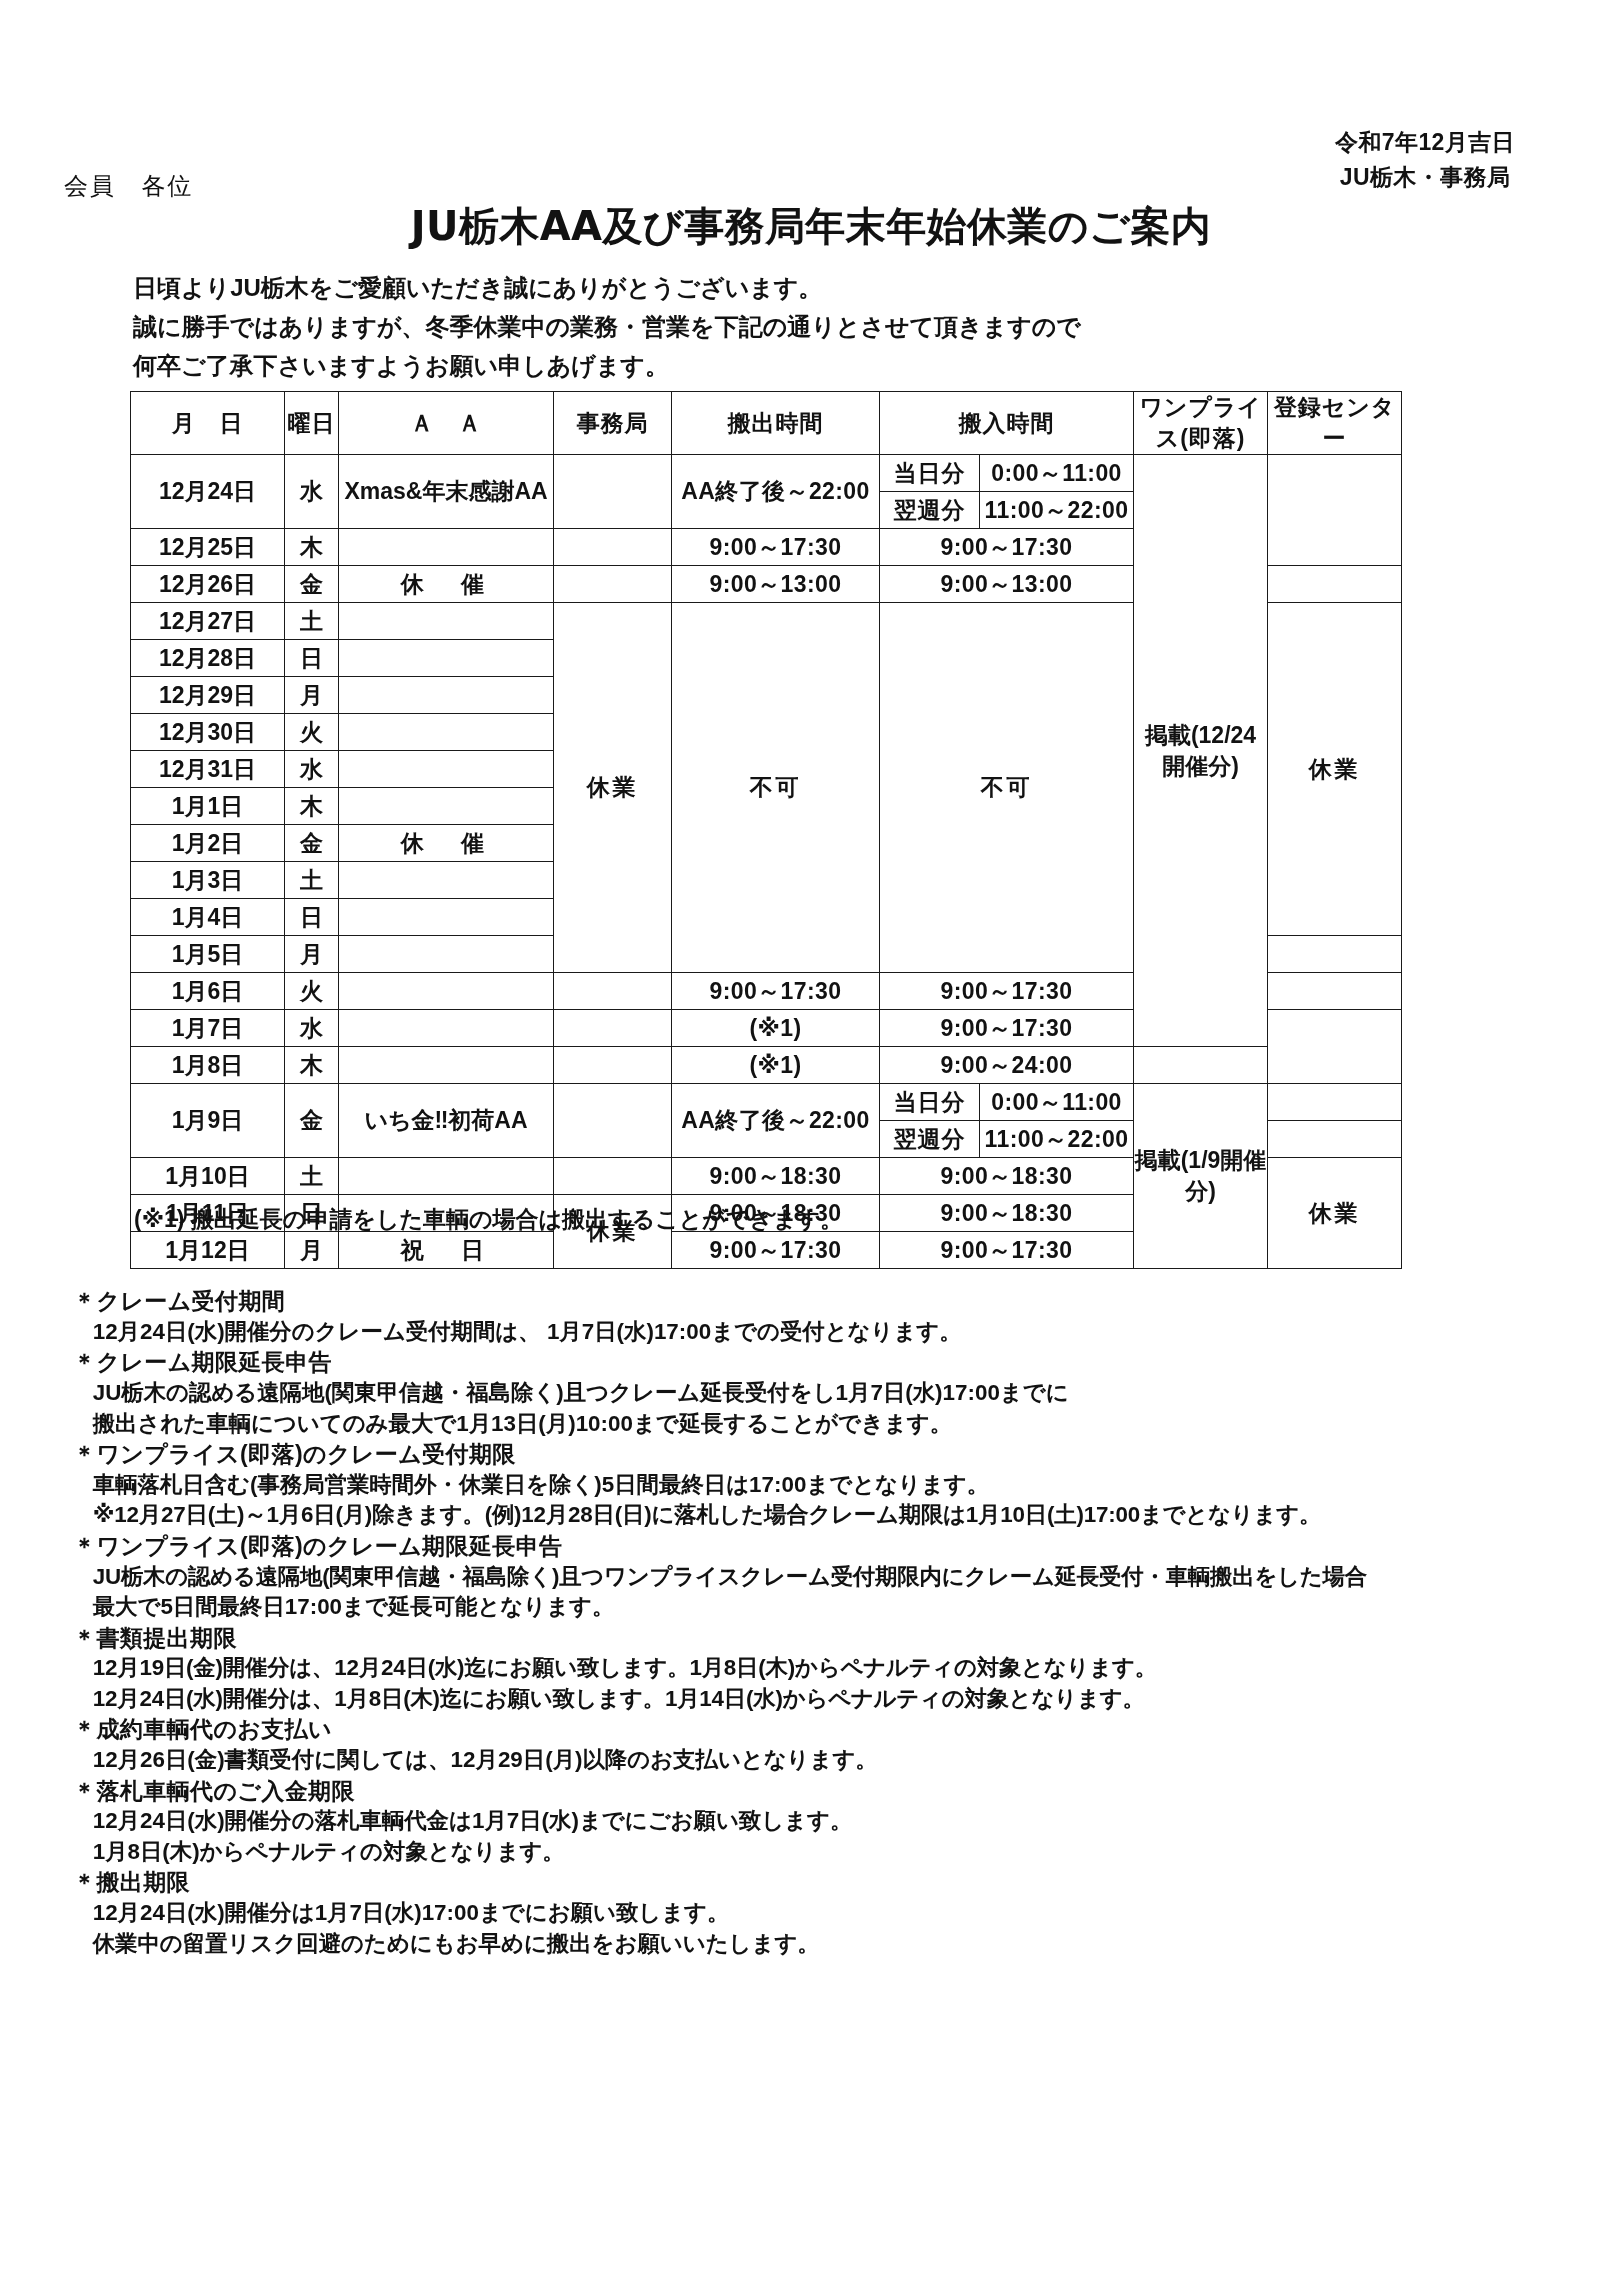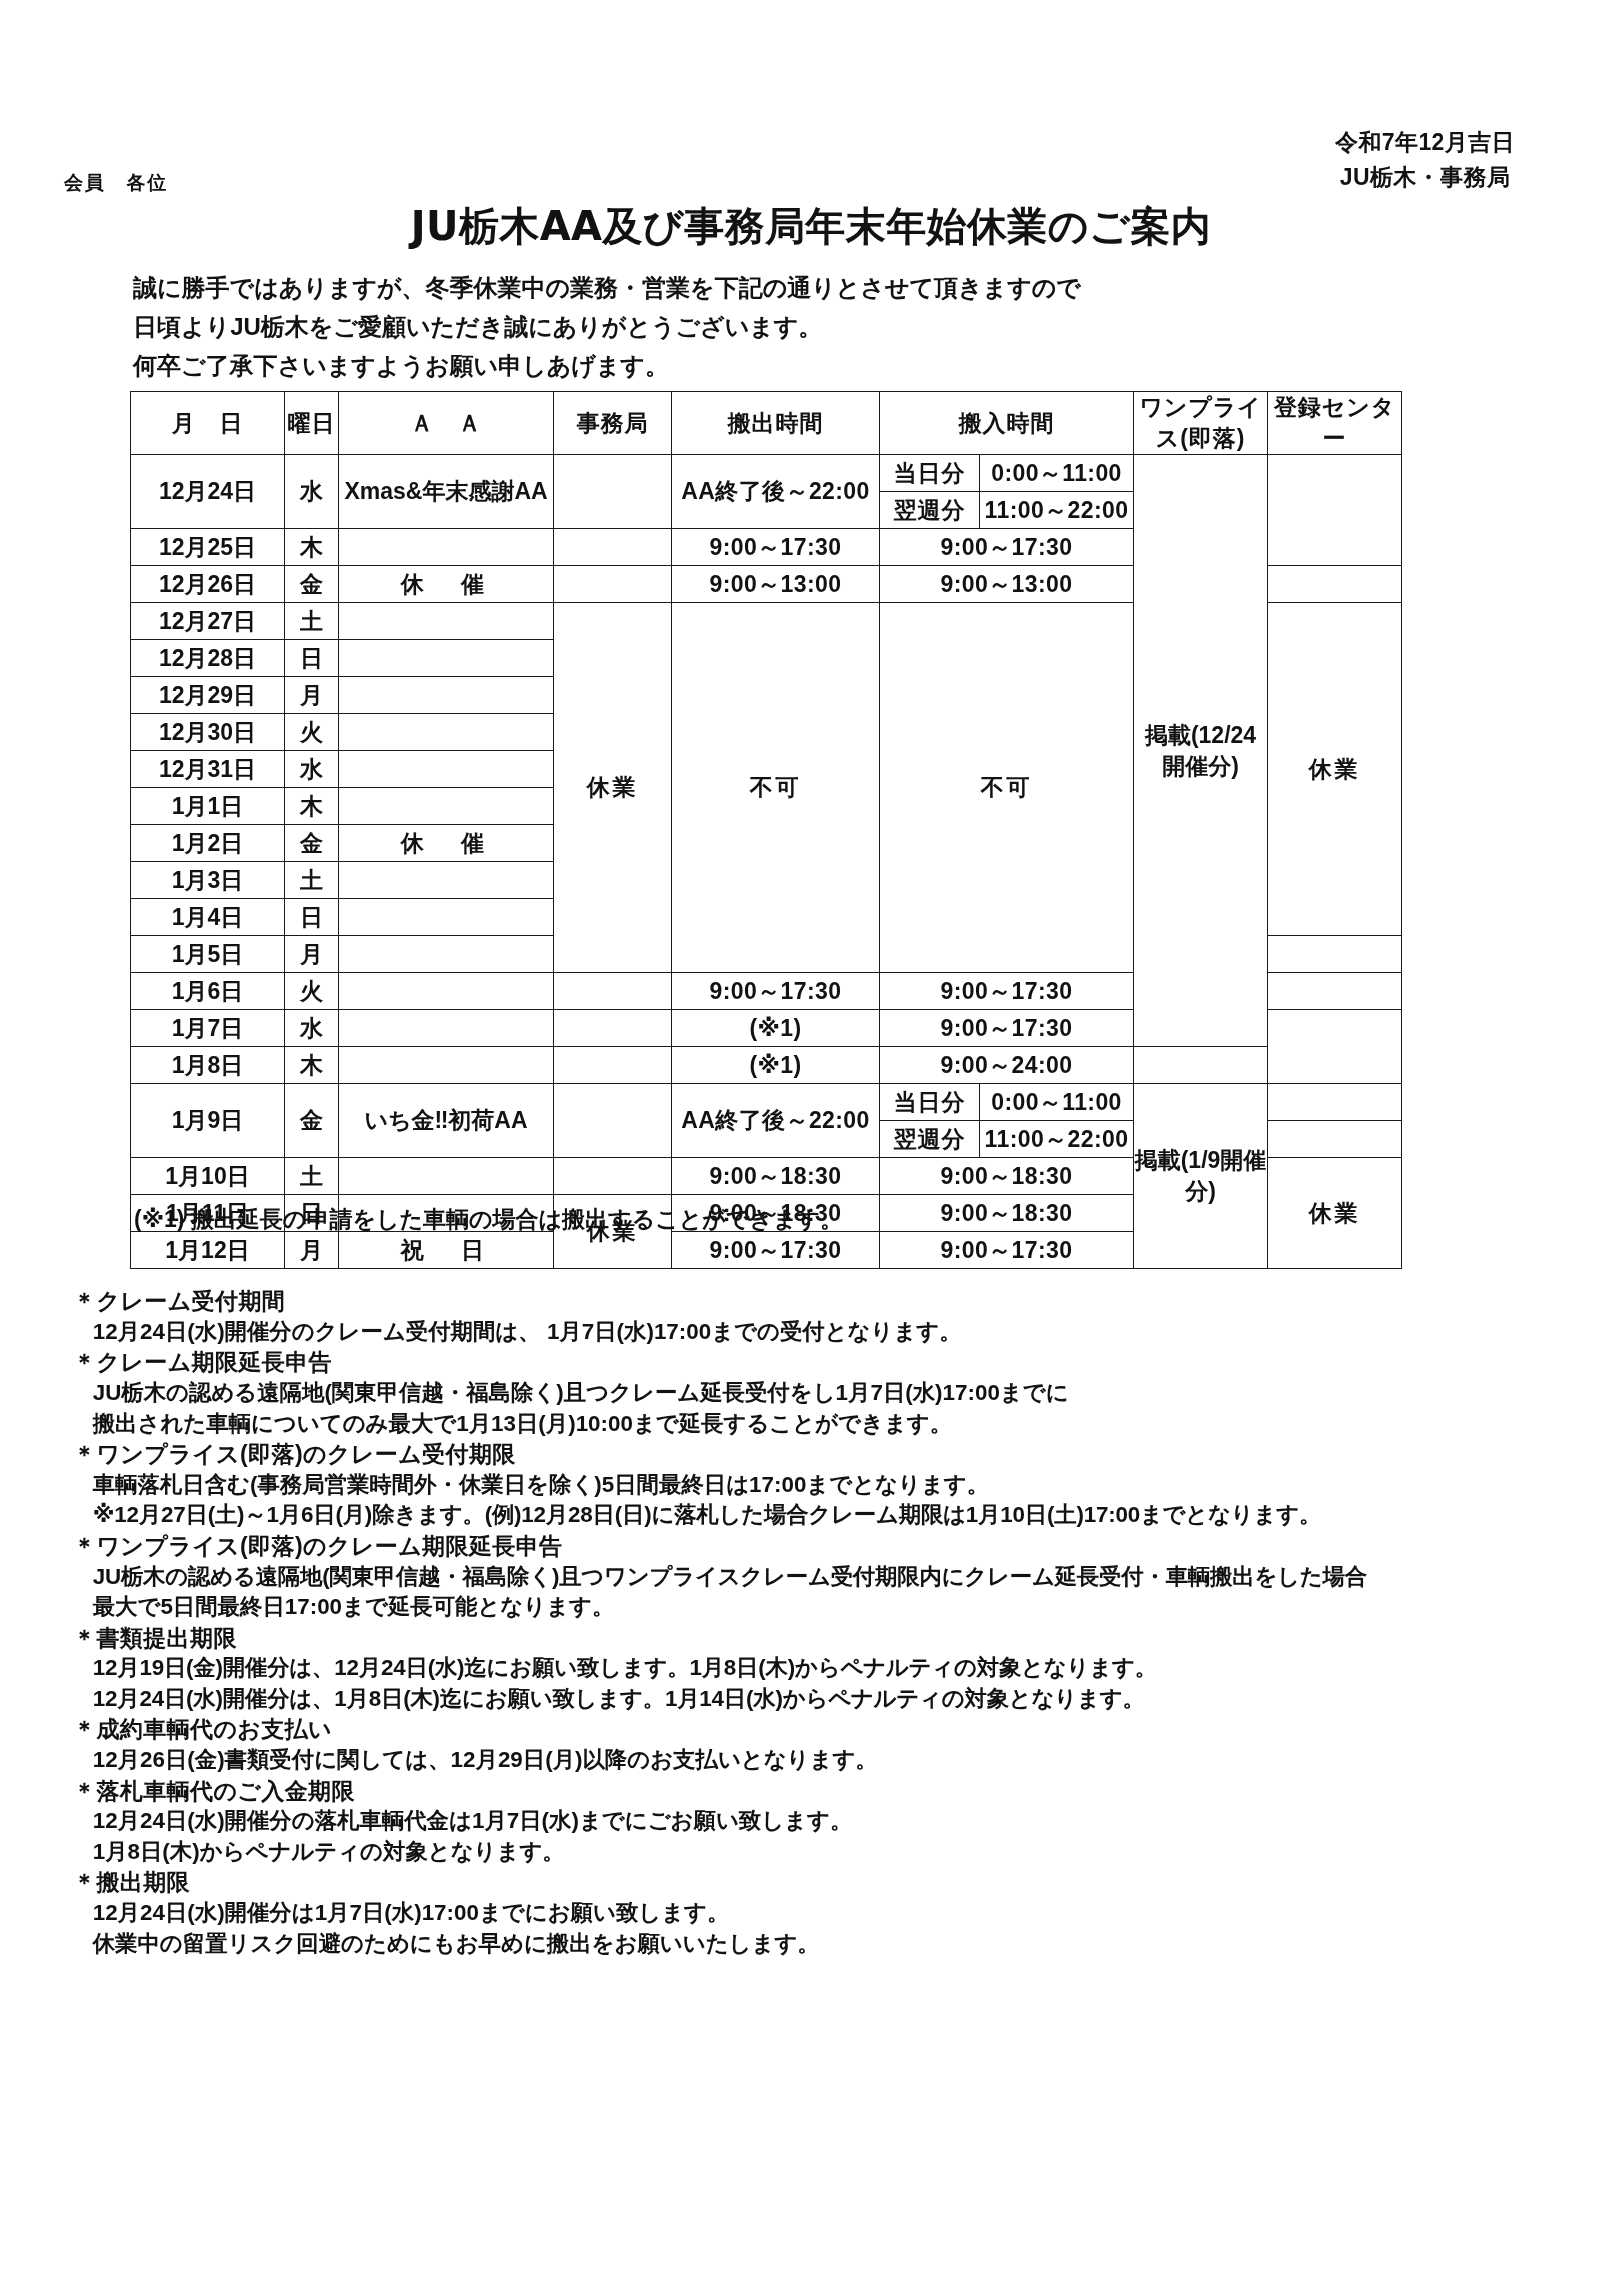--- a/index.html
+++ b/index.html
@@ -32,22 +32,22 @@
     text-align: center;
     font-size: 23px;
     line-height: 1.5;
     font-weight: 700;
     letter-spacing: 0.4px;
   }
   .addressee {
     position: absolute;
     top: 170px;
     left: 64px;
-    font-size: 19px;
-    font-weight: 700;
+    font-size: 24px;
+    font-weight: 400;
     letter-spacing: 1.8px;
   }
   .doc-title {
     position: absolute;
     top: 199px;
     left: 0;
     width: 1622px;
     text-align: center;
     font-size: 40px;
     font-weight: 700;
@@ -154,22 +154,22 @@
   <div class="doc-head">
     <div>令和7年12月吉日</div>
     <div>JU栃木・事務局</div>
   </div>
 
   <div class="addressee">会員　各位</div>
 
   <div class="doc-title">JU栃木AA及び事務局年末年始休業のご案内</div>
 
   <div class="intro">
+    <div>日頃よりJU栃木をご愛顧いただき誠にありがとうございます。</div>
     <div>誠に勝手ではありますが、冬季休業中の業務・営業を下記の通りとさせて頂きますので</div>
-    <div>日頃よりJU栃木をご愛顧いただき誠にありがとうございます。</div>
     <div>何卒ご了承下さいますようお願い申しあげます。</div>
   </div>
 
   <div class="tbl-wrap">
     <table class="sched">
       <colgroup>
         <col class="c-date">
           <col class="c-dow">
           <col class="c-aa">
           <col class="c-off">

